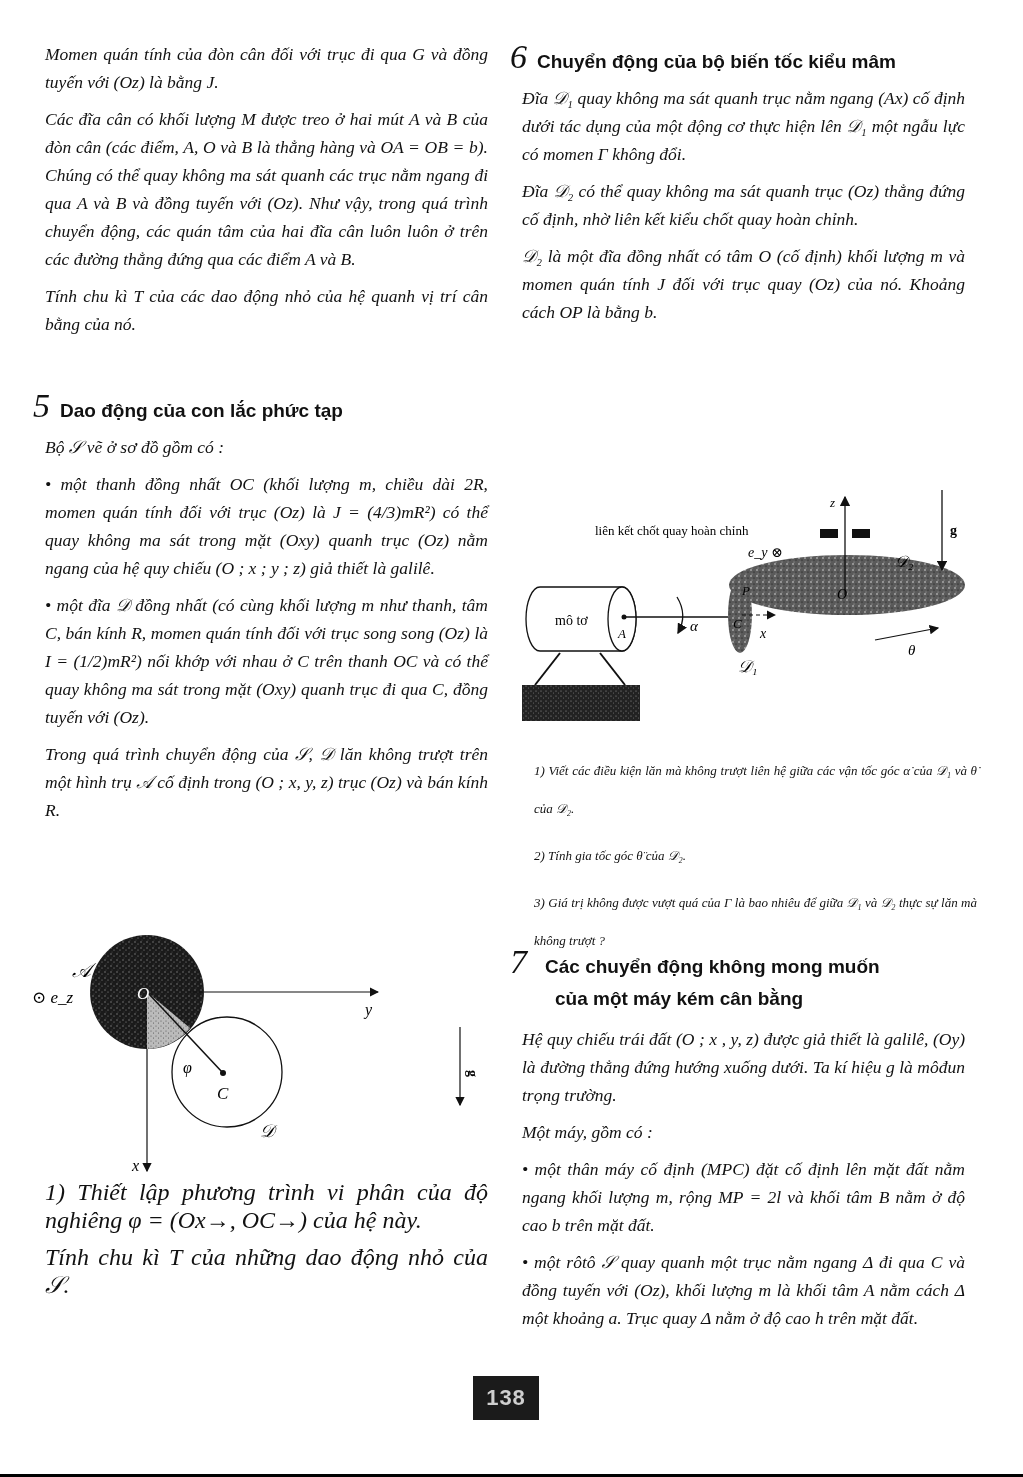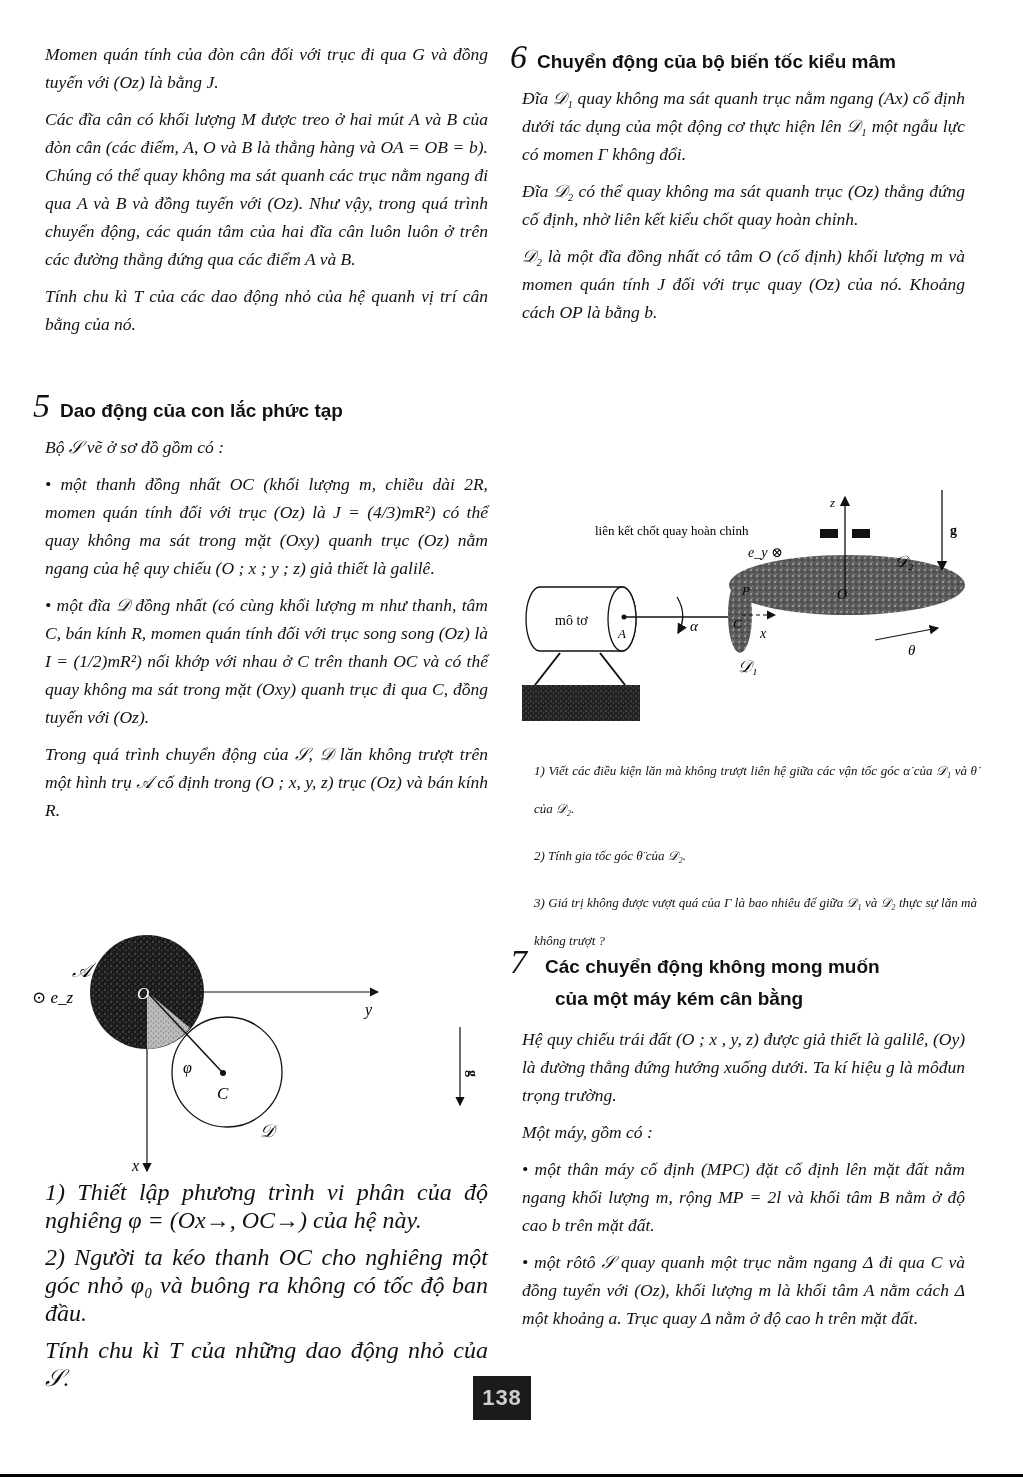--- a/index.html
+++ b/index.html
@@ -7,21 +7,21 @@
          font-family:"Liberation Serif", "DejaVu Serif", serif; color:#111; }
   .col { position:absolute; top:40px; width:455px; font-size:17.5px; line-height:28px; }
   .col-left { left:33px; }
   .col-right { left:510px; width:455px; }
   p { margin:0 0 9px 12px; text-align:justify;font-style:italic; }
   .heading { font-family:"Liberation Sans","DejaVu Sans",sans-serif; font-weight:bold; font-size:19px;
              display:flex; align-items:baseline; gap:10px; margin:0 0 8px 0; }
   .heading .num { font-family:"Liberation Serif","DejaVu Serif",serif; font-weight:normal; font-size:34px; font-style:italic; line-height:34px; }
   .heading .sub { display:block; padding-left:46px; }
   .abs { position:absolute; }
-  .page-num { position:absolute; left:473px; top:1376px; width:58px; height:44px; background:#1b1b1b;
+  .page-num { position:absolute; left:473px; top:1376px; width:66px; height:44px; background:#1b1b1b;
               color:#cfcfcf; font-family:"Liberation Sans",sans-serif; font-weight:bold; font-size:22px;
               display:flex; align-items:center; justify-content:center; letter-spacing:1px; }
   .bottom-rule { position:absolute; left:0; top:1474px; width:1023px; height:3px; background:#000; }
   .diagram text { font-family:"Liberation Serif","DejaVu Serif",serif; }
 </style>
 </head>
 <body>
 
 <div class="col col-left">
   <p>Momen quán tính của đòn cân đối với trục đi qua G và đồng tuyến với (Oz) là bằng J.</p>
@@ -71,21 +71,20 @@
   <text x="345" y="80" font-size="16" font-style="italic">y</text>
   <text x="112" y="236" font-size="16" font-style="italic">x</text>
   <text x="163" y="138" font-size="16" font-style="italic">φ</text>
   <text x="197" y="164" font-size="17" font-style="italic">C</text>
   <text x="240" y="202" font-size="18" font-style="italic">𝒟</text>
   <text x="448" y="135" font-size="14" font-weight="bold" transform="rotate(90 448 135)">g</text>
 </svg>
 
 <div class="abs" style="left:33px; top:1178px; width:455px; font-size:24px; line-height:28px;">
   <p>1) Thiết lập phương trình vi phân của độ nghiêng φ = (Ox→, OC→) của hệ này.</p>
-  <p>2) Người ta kéo thanh OC cho nghiêng một góc nhỏ φ₀ và buông ra không có tốc độ ban đầu.</p>
   <p>Tính chu kì T của những dao động nhỏ của 𝒮.</p>
 </div>
 
 <div class="col col-right">
   <div class="heading">
     <span class="num">6</span>
     <span>Chuyển động của bộ biến tốc kiểu mâm</span>
   </div>
   <p>Đĩa 𝒟₁ quay không ma sát quanh trục nằm ngang (Ax) cố định dưới tác dụng của một động cơ thực hiện lên 𝒟₁ một ngẫu lực có momen Γ không đổi.</p>
   <p>Đĩa 𝒟₂ có thể quay không ma sát quanh trục (Oz) thẳng đứng cố định, nhờ liên kết kiểu chốt quay hoàn chỉnh.</p>

